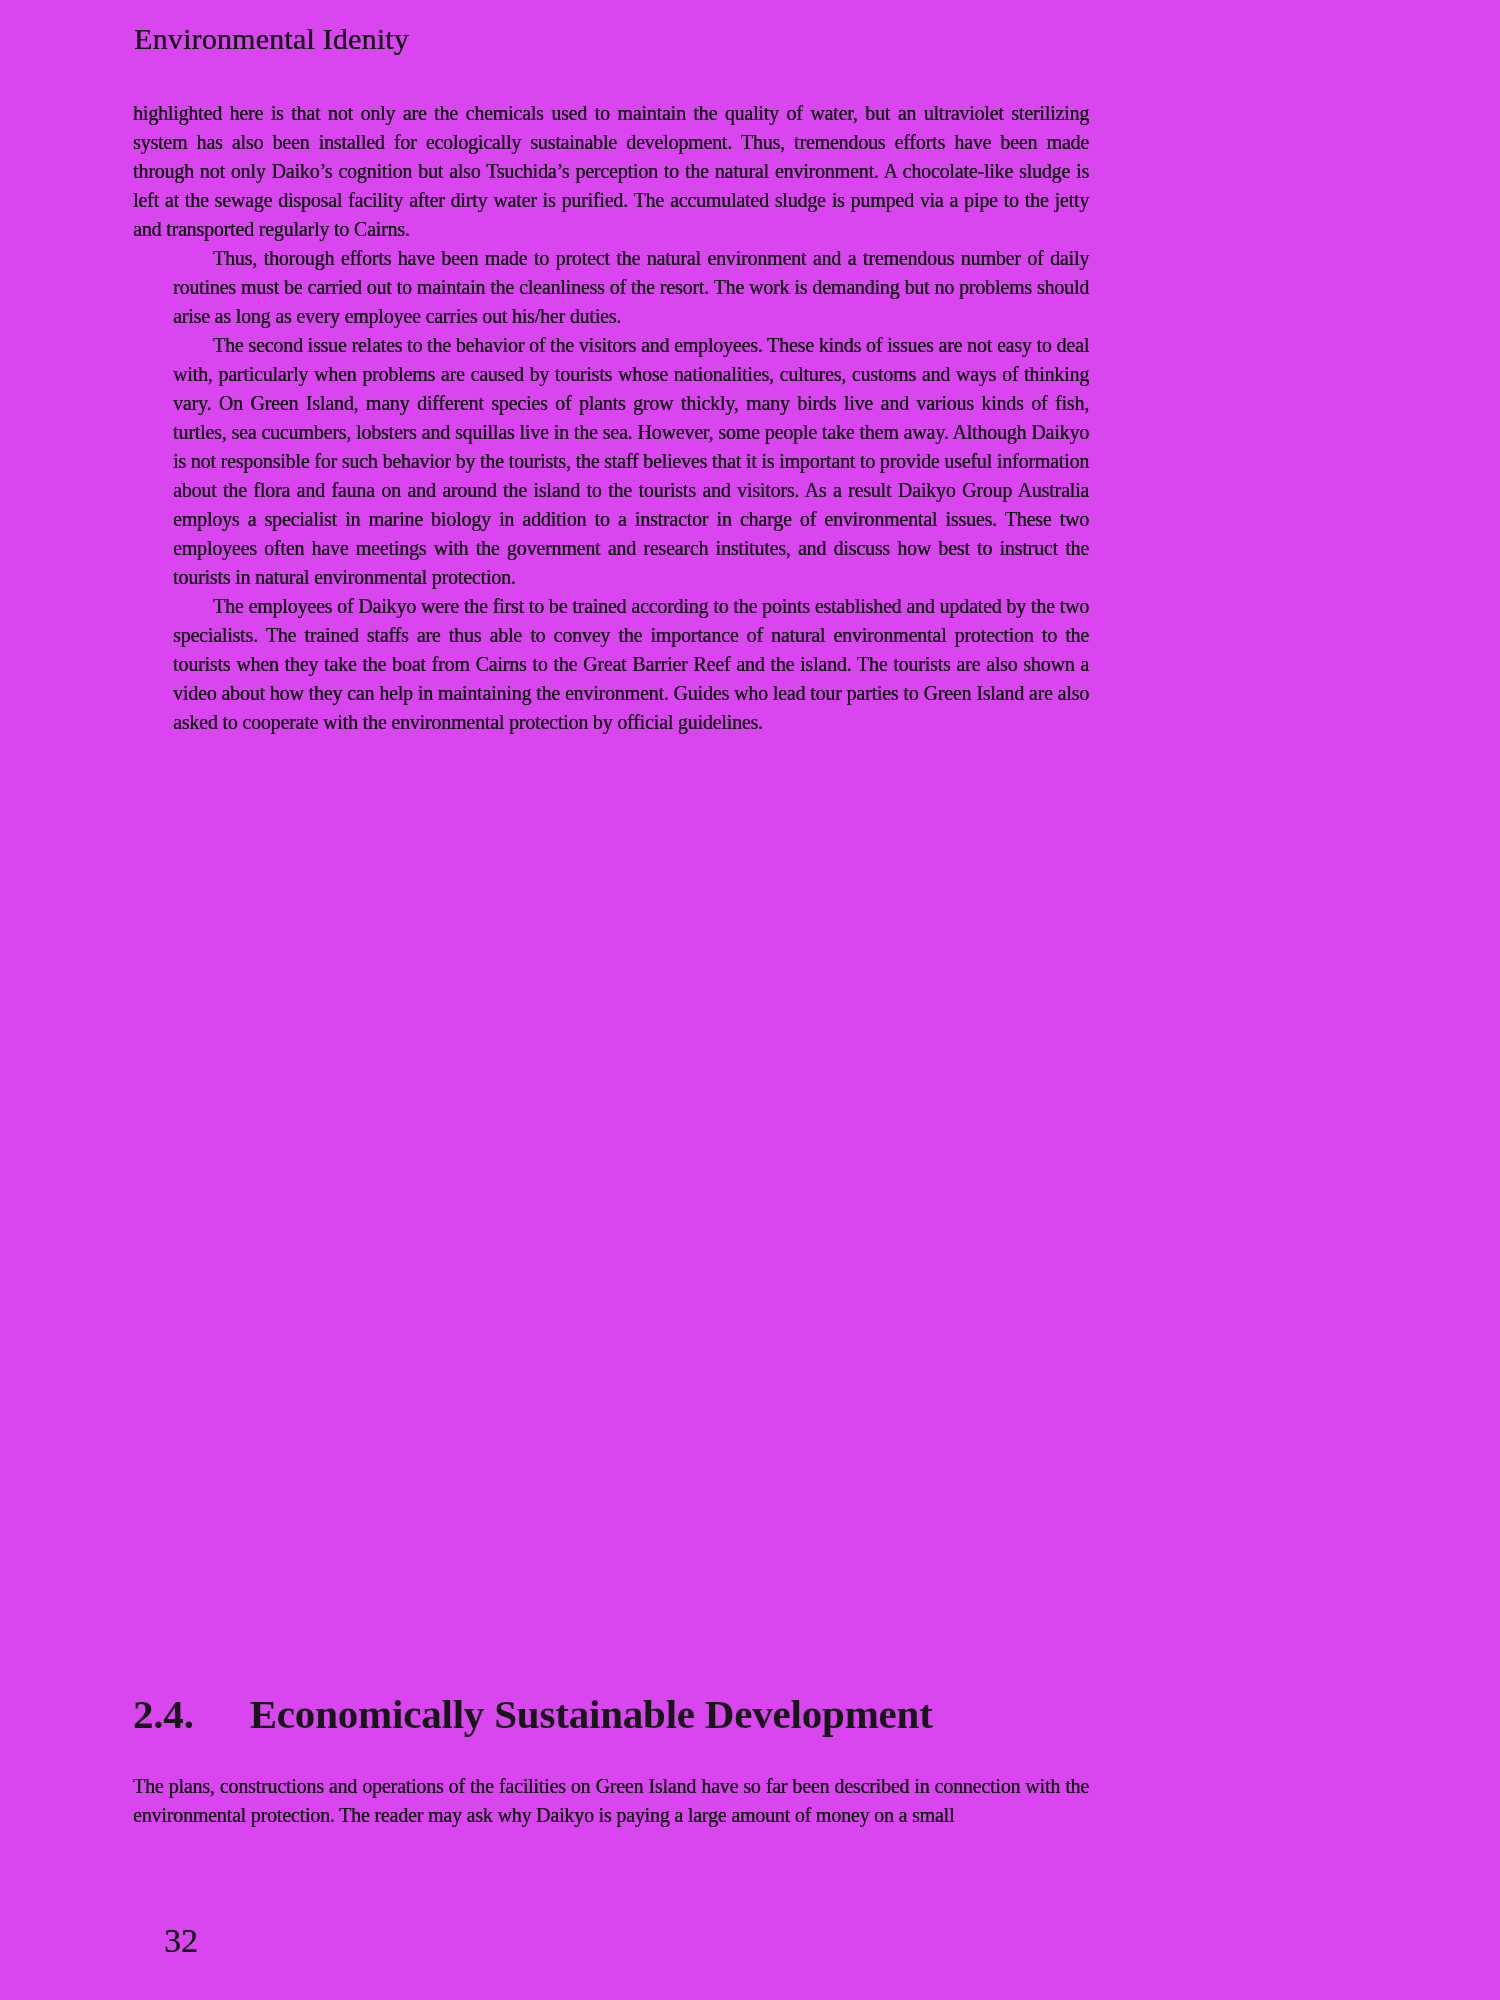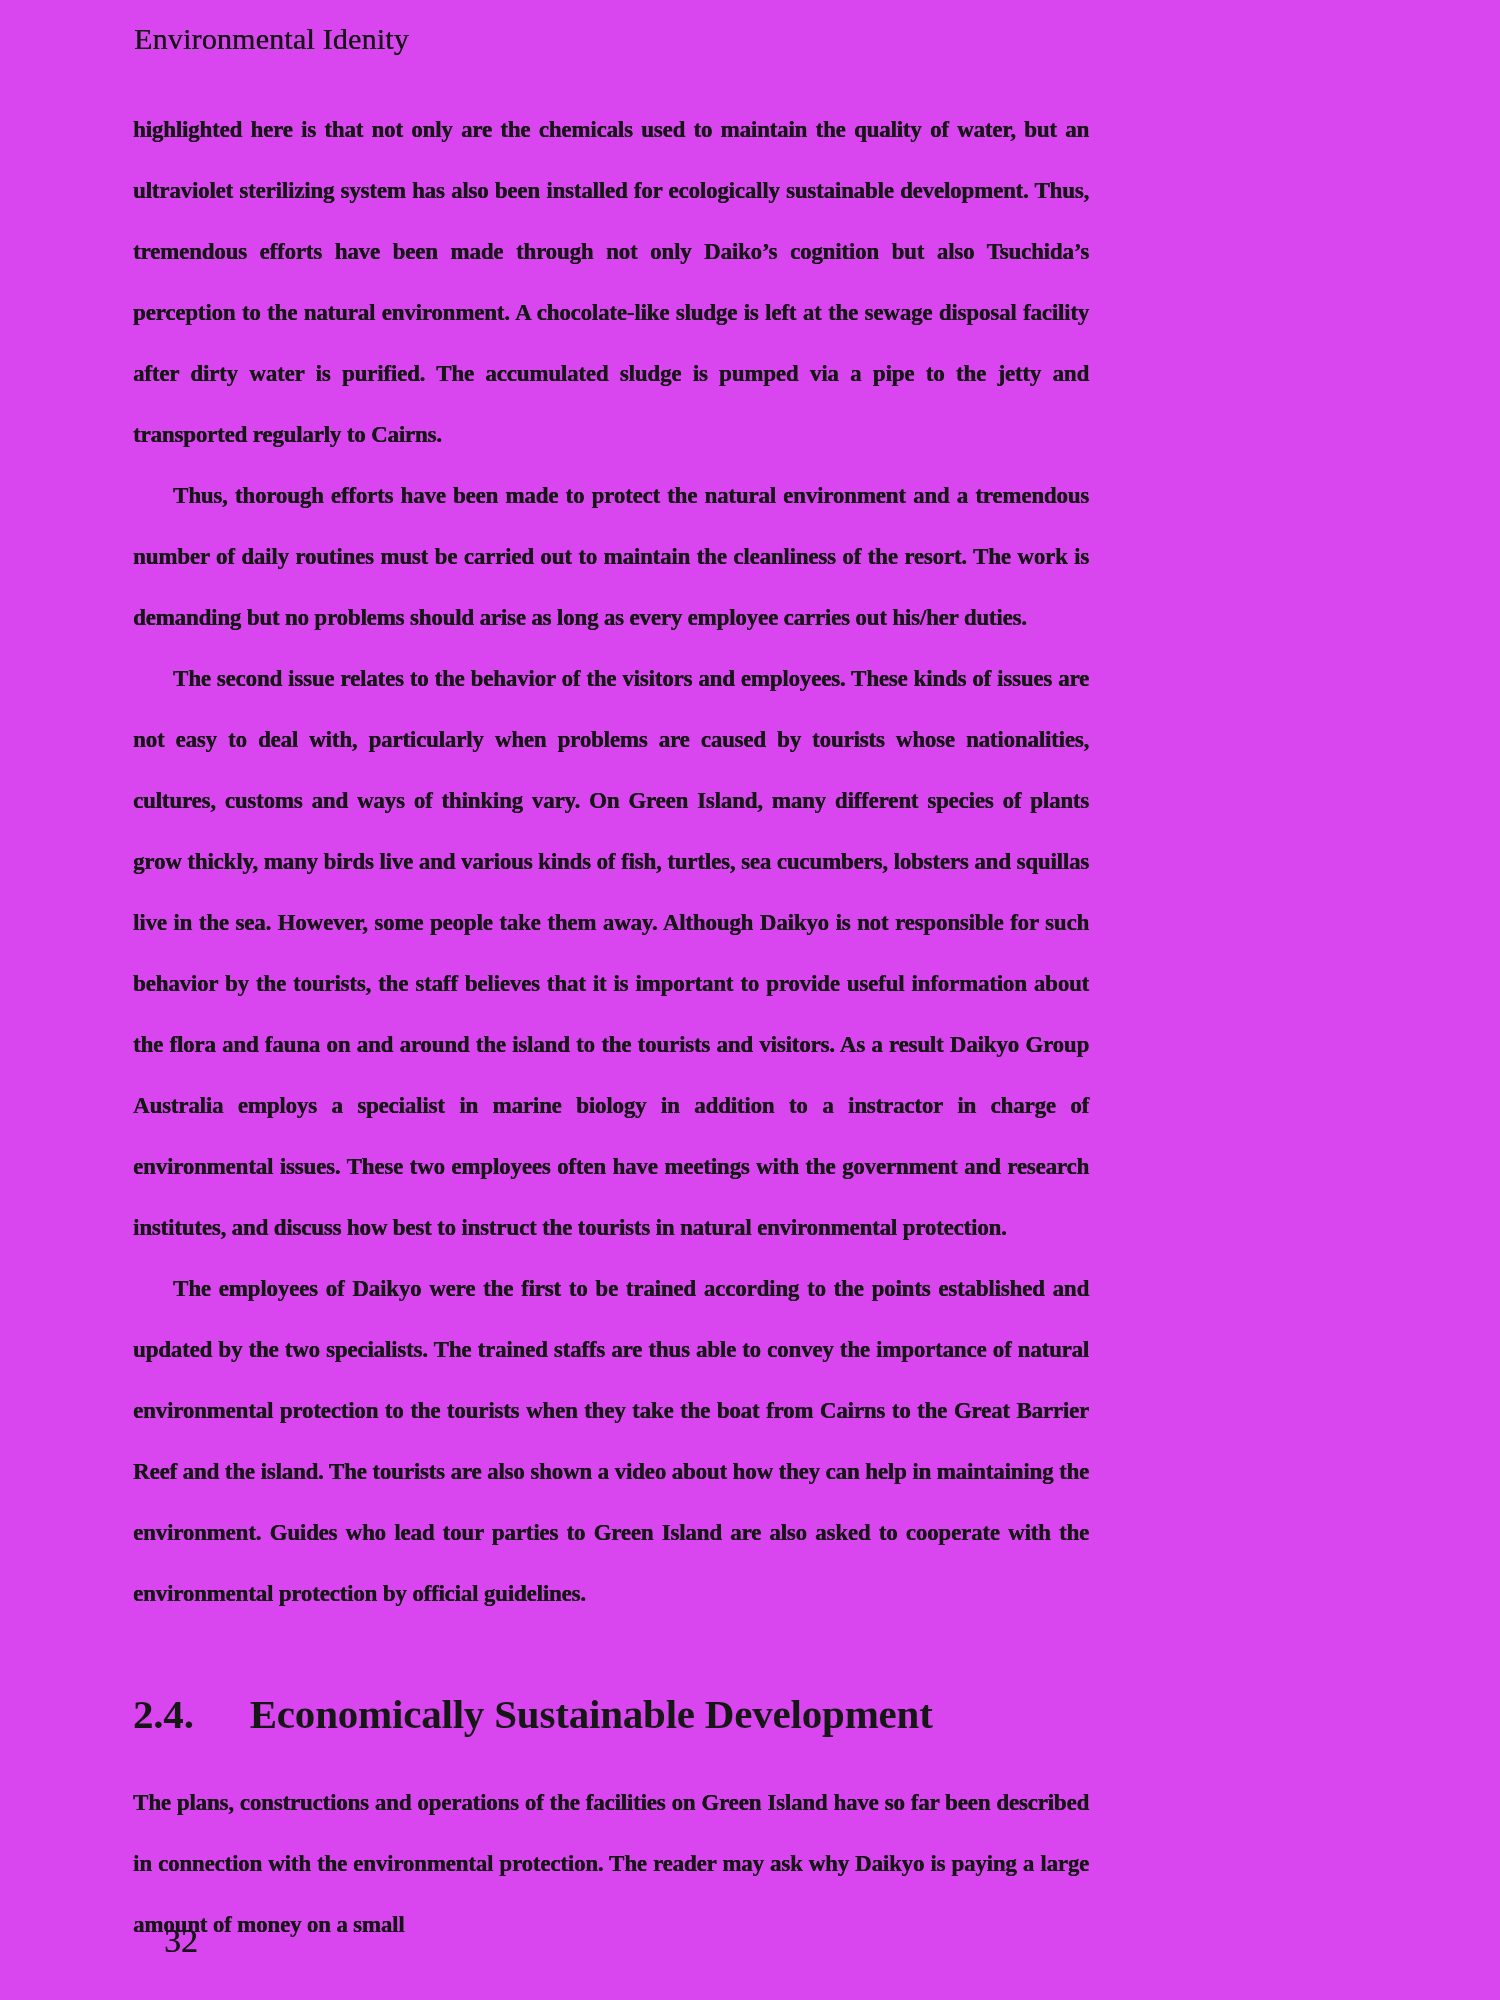--- a/index.html
+++ b/index.html
@@ -25,29 +25,29 @@
     text-shadow: 0.3px 0 0 currentColor;
   }
   .body-text {
     position: absolute;
     left: 133px;
     top: 99px;
     width: 956px;
   }
   .para {
     margin: 0;
-    font-size: 23px;
-    line-height: 61px;
+    font-size: 20px;
+    line-height: 29px;
     text-align: justify;
     letter-spacing: -0.2px;
     text-shadow: 0.3px 0 0 currentColor;
-    font-weight: bold;
   }
   .para.indent {
     text-indent: 40px;
+    margin-left: 40px;
   }
   .section-heading {
     position: absolute;
     left: 133px;
     top: 1690px;
     margin: 0;
     font-size: 41px;
     font-weight: bold;
     letter-spacing: -0.2px;
     white-space: nowrap;

